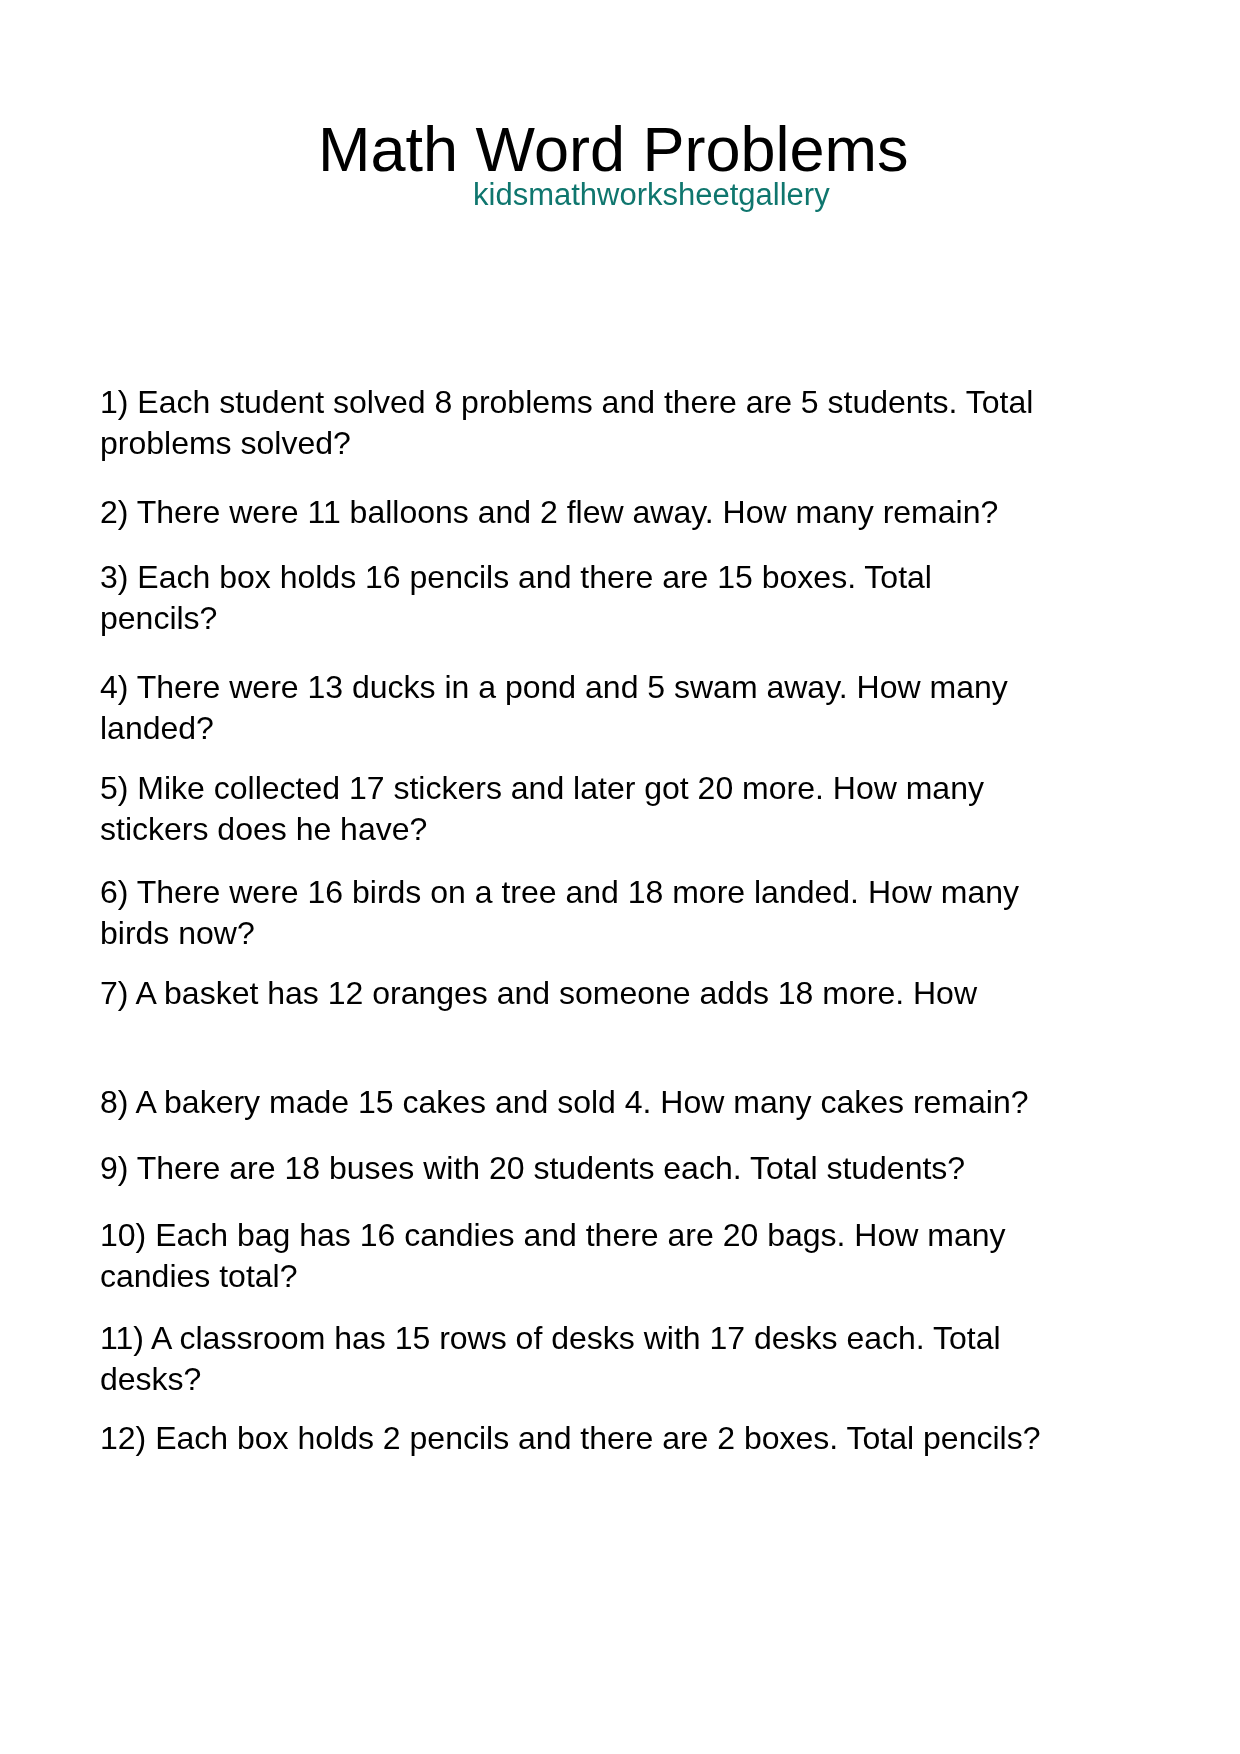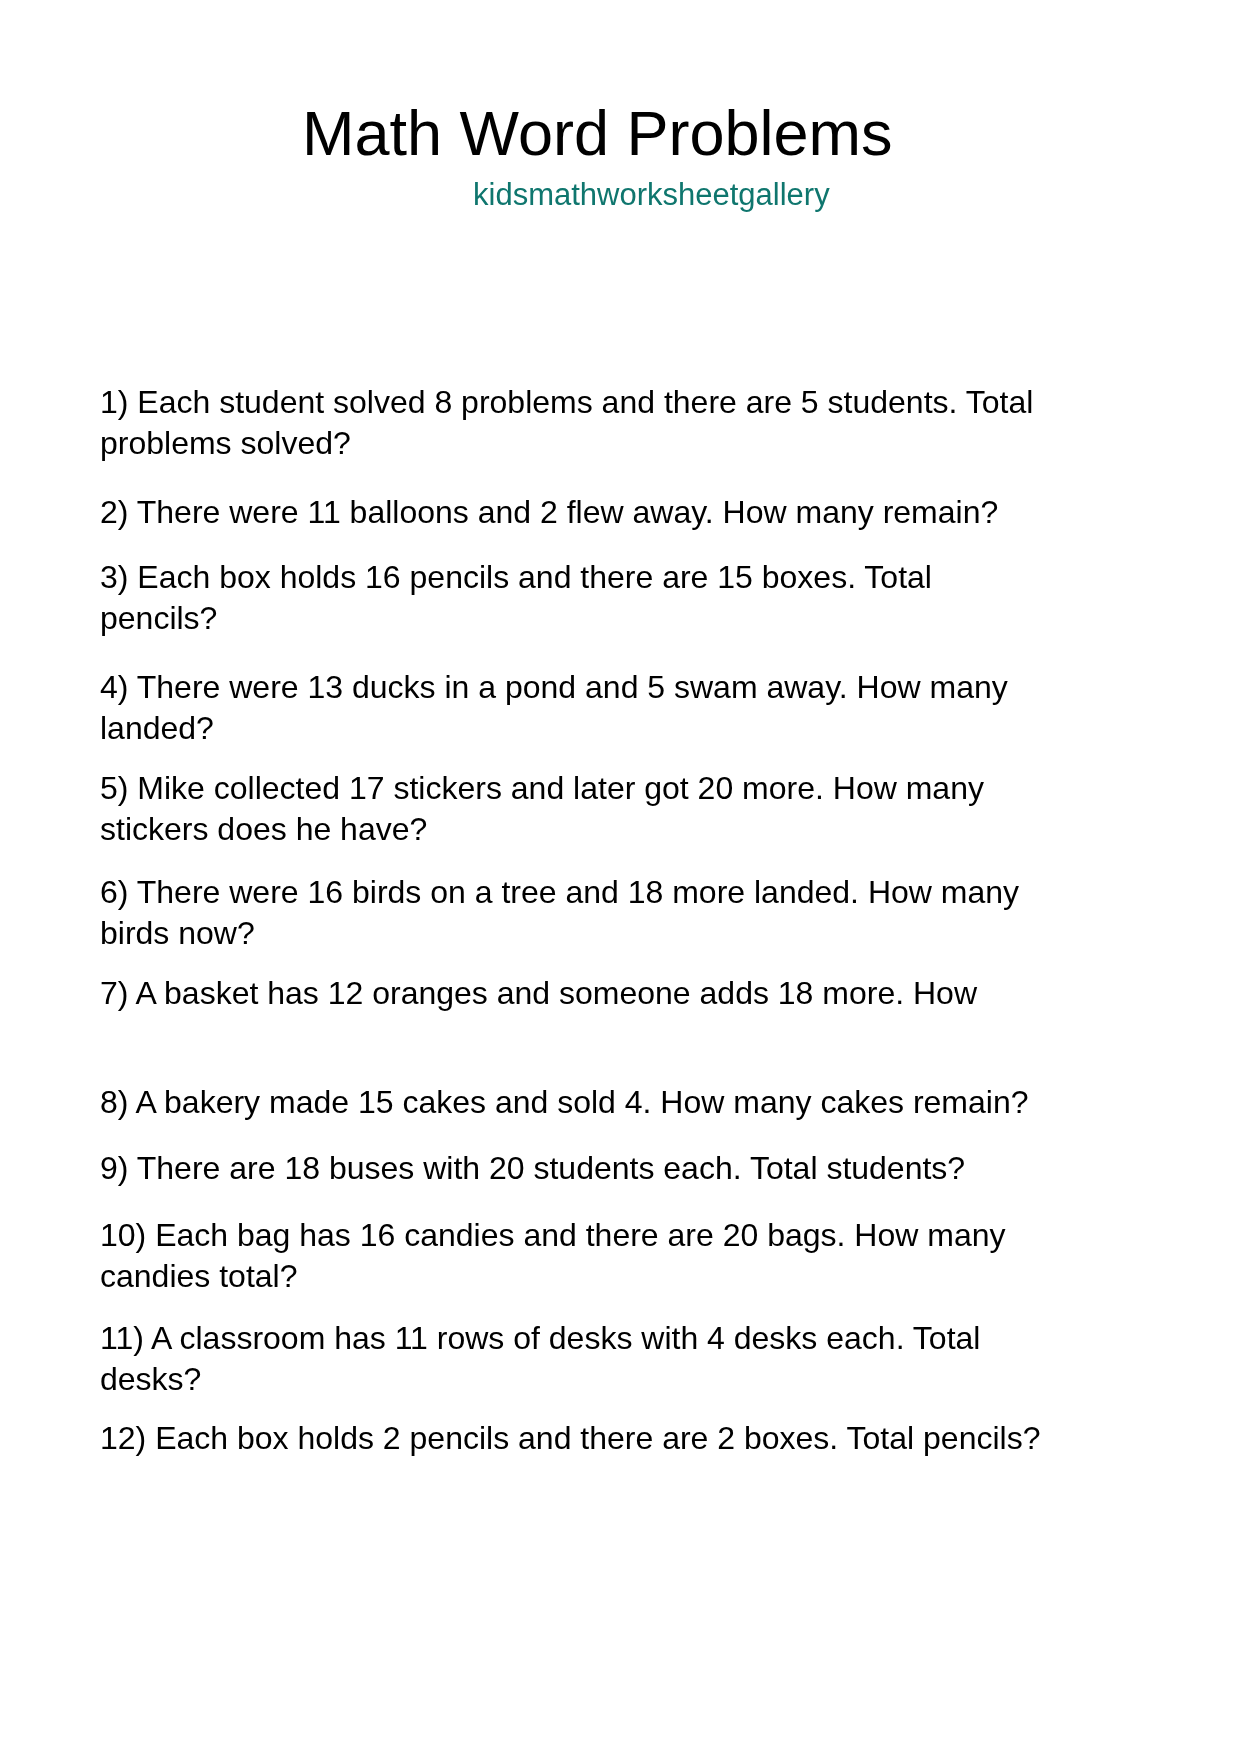--- a/index.html
+++ b/index.html
@@ -12,21 +12,21 @@
       height: 1754px;
       position: relative;
       overflow: hidden;
       font-family: "Liberation Sans", sans-serif;
       color: #000000;
     }
     .title {
       position: absolute;
       left: 302px;
       top: 102px;
-      margin: 0;
+      margin: 16px;
       font-size: 63px;
       line-height: 63px;
       font-weight: normal;
       color: #000000;
       white-space: nowrap;
     }
     .subtitle {
       position: absolute;
       left: 473px;
       top: 179px;
@@ -95,19 +95,19 @@
 <div class="problem" style="top:1116px">
   <span class="line">9) There are 18 buses with 20 students each. Total students?</span>
 </div>
 
 <div class="problem" style="top:1183px">
   <span class="line">10) Each bag has 16 candies and there are 20 bags. How many</span>
   <span class="line">candies total?</span>
 </div>
 
 <div class="problem" style="top:1286px">
-  <span class="line">11) A classroom has 11 rows of desks with 4 desks each. Total</span>
+  <span class="line">11) A classroom has 15 rows of desks with 17 desks each. Total</span>
   <span class="line">desks?</span>
 </div>
 
 <div class="problem" style="top:1386px">
   <span class="line">12) Each box holds 2 pencils and there are 2 boxes. Total pencils?</span>
 </div>
 
 </body></html>

